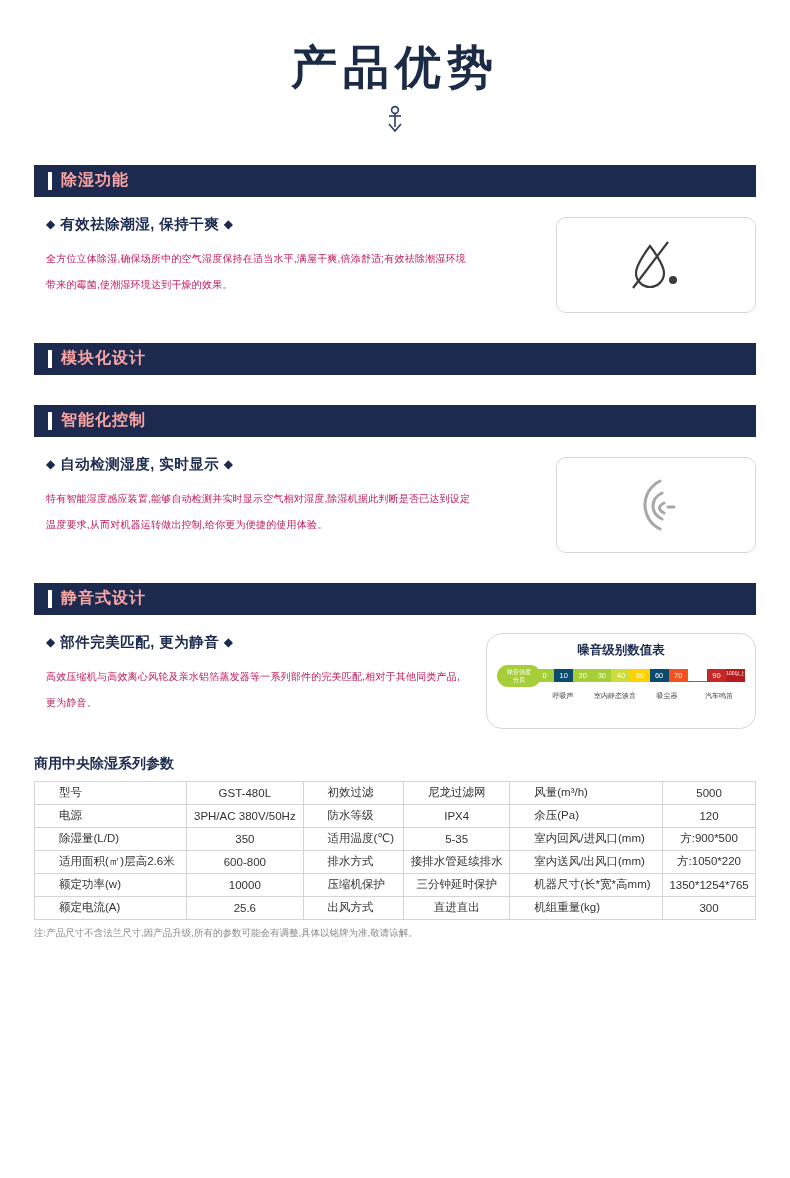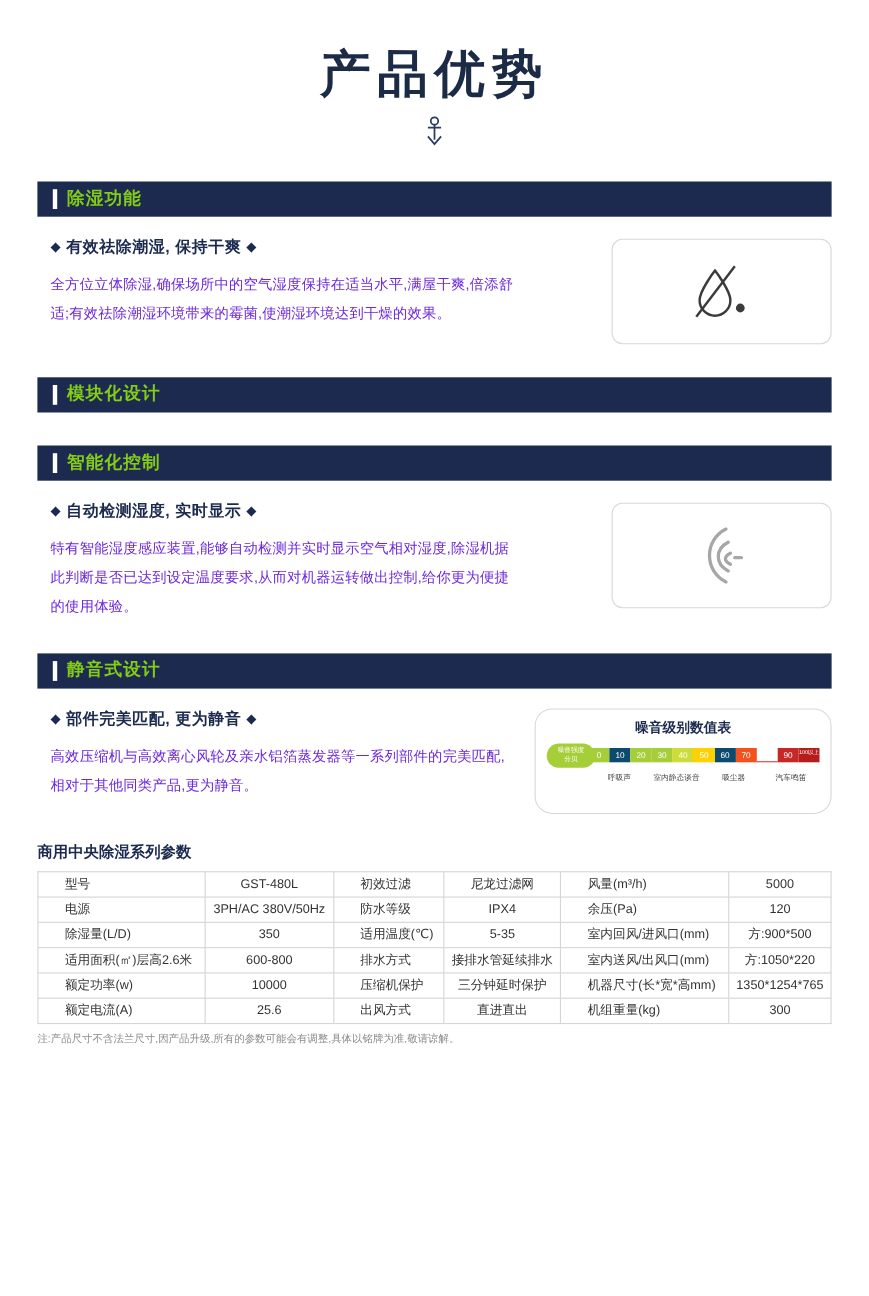--- a/index.html
+++ b/index.html
@@ -42,21 +42,21 @@
     margin-top: 30px;
   }
   .bar .tick {
     width: 4px;
     height: 18px;
     background: #ffffff;
     margin-right: 9px;
     flex: 0 0 auto;
   }
   .bar-label {
-    color: #84cc16;
+    color: #fca5a5;
     font-size: 16px;
     font-weight: bold;
     letter-spacing: 1px;
   }
 
   
   .block {
     display: flex;
     margin-top: 18px;
     align-items: flex-start;
@@ -64,23 +64,23 @@
   .block-text { flex: 1 1 auto; padding-left: 12px; padding-right: 18px; }
   .sub-head {
     font-size: 14.5px;
     font-weight: bold;
     color: #1b2a4e;
     margin-bottom: 12px;
     letter-spacing: 0.5px;
   }
   .sub-head .dia { font-size: 12px; vertical-align: 1px; }
   .para {
-    font-size: 13px;
+    font-size: 10px;
     line-height: 26px;
-    color: #6d28d9;
+    color: #be185d;
     letter-spacing: 0.2px;
     max-width: 425px;
   }
 
   
   .illus {
     width: 200px;
     height: 96px;
     border: 1px solid #d8d8d8;
     border-radius: 10px;

